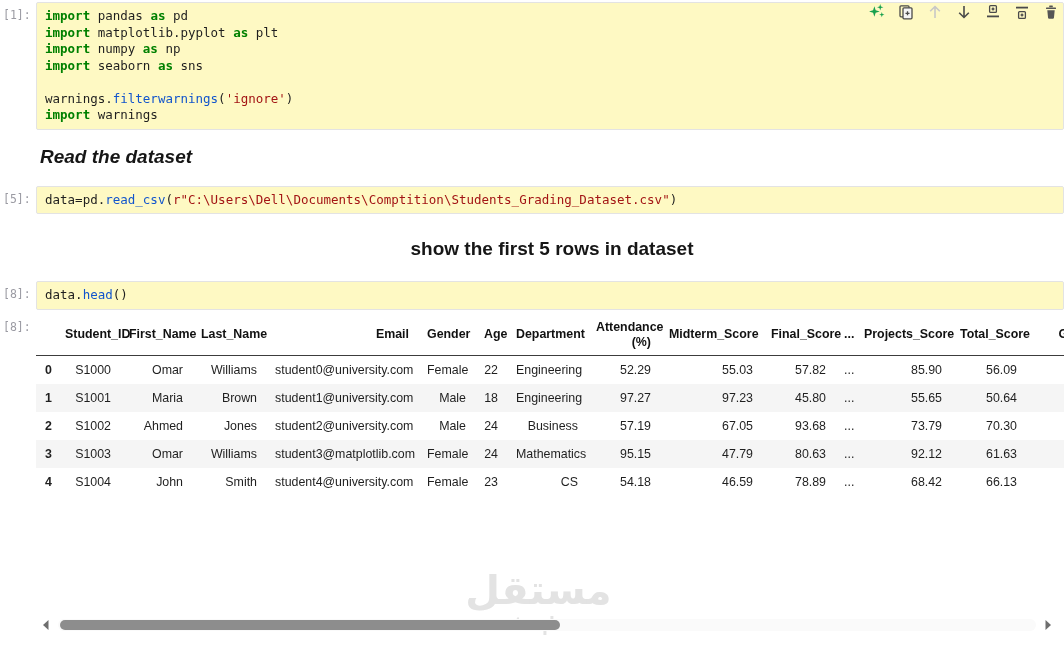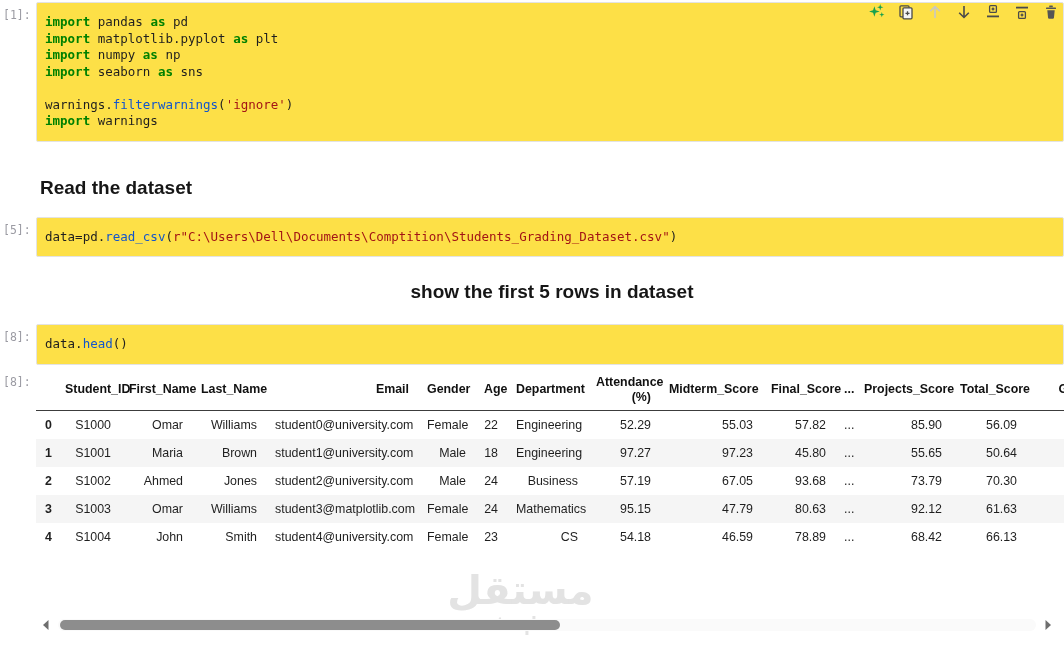--- a/index.html
+++ b/index.html
@@ -6,32 +6,32 @@
   html,body { background:#fff; width:1064px; height:652px; overflow:hidden;
     font-family:"Liberation Sans","DejaVu Sans",sans-serif; color:#1f1f1f; }
   .nb { position:relative; width:1064px; height:652px; padding-top:2px; }
 
   
   .cell-row { display:flex; align-items:flex-start; }
   .prompt { width:36px; flex:0 0 36px; padding:6px 0 0 3px;
     font-family:"DejaVu Sans Mono","Liberation Mono",monospace;
     font-size:11.5px; color:#9b9ba3; }
   .prompt.out { padding-top:4px; }
-  .code-box { flex:1; background:#fde047; border:1px solid #e3e3e3; border-radius:2px;
-    padding:11px 8px; min-height:28px; }
+  .code-box { flex:1; background:#fef9c3; border:1px solid #e3e3e3; border-radius:2px;
+    padding:5px 8px; min-height:28px; }
   .code-line { font-family:"DejaVu Sans Mono","Liberation Mono",monospace;
     font-size:12.5px; line-height:16.5px; white-space:pre; color:#1f1f1f; }
   .kw  { color:#008000; font-weight:bold; }
   .fn  { color:#1255cc; }
   .str { color:#a31515; }
 
   
   h1 { font-size:24px; font-weight:700; color:#161616; margin:29px 0 0 40px; letter-spacing:0.2px; }
   h2 { font-size:19px; font-weight:700; color:#161616; margin-left:40px; }
-  .h2-read { margin-top:35px; }
+  .h2-read { margin-top:16px;font-style:italic; }
   .h2-show { margin-top:24px;text-align:center; }
   .gap-cell { margin-top:18px; }
   .gap-cell2 { margin-top:21px; }
 
   
   .toolbar { position:absolute; top:3px; right:5px; display:flex; gap:12px; z-index:5; }
   .tbtn { width:17px; height:17px; display:flex; align-items:center; justify-content:center; cursor:pointer; }
 
   
   .out-row { display:flex; margin-top:6px; }
@@ -48,21 +48,21 @@
 
   
   .hscroll { position:absolute; left:40px; top:617px; width:1014px; height:16px;
     display:flex; align-items:center; z-index:3; }
   .scroll-arrow { width:12px; height:12px; flex:0 0 auto; cursor:pointer; }
   .scroll-track { flex:1; height:12px; margin:0 6px; background:#fafafa; border-radius:6px; position:relative; cursor:pointer; }
   .scroll-thumb { position:absolute; left:2px; top:1px; width:500px; height:10px;
     background:#8d8d8d; border-radius:5px; cursor:grab; }
 
   
-  .watermark { position:absolute; left:413px; top:570px; width:215px; text-align:center;
+  .watermark { position:absolute; left:431px; top:570px; width:215px; text-align:center;
     z-index:1; color:#e3e3e3; pointer-events:none; }
   .wm-ar { font-size:40px; font-weight:700; line-height:40px; }
   .wm-en { font-size:21px; font-weight:700; letter-spacing:1px; margin-top:2px; }
 </style>
 </head>
 <body>
 
 <div class="nb">
 
   <div class="toolbar">

